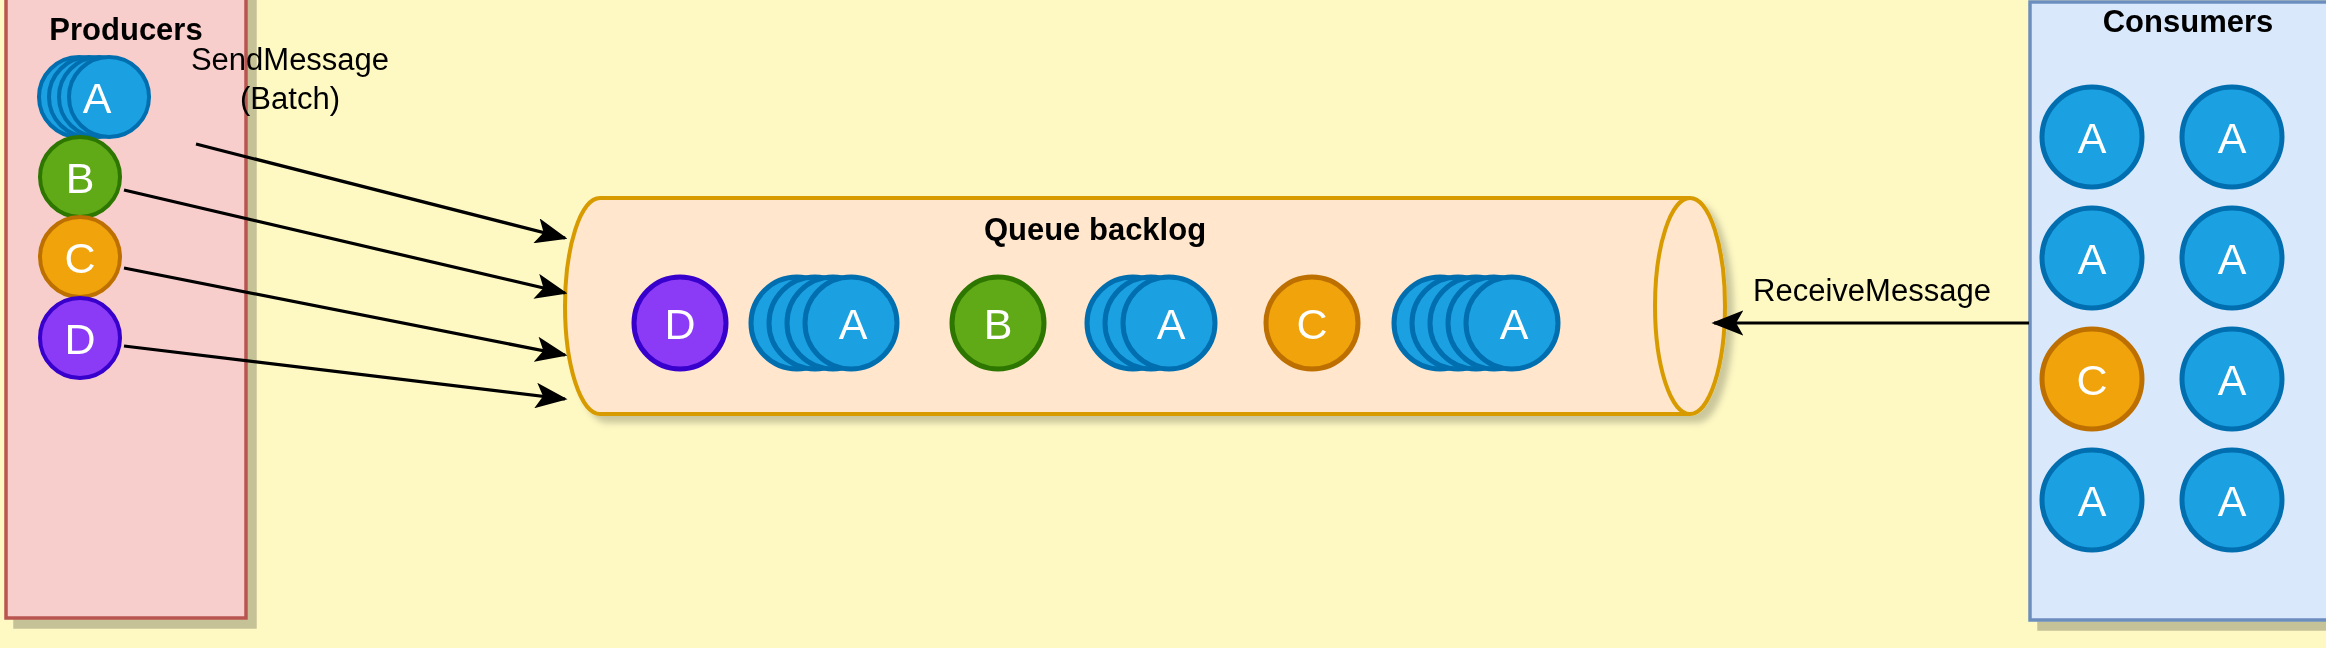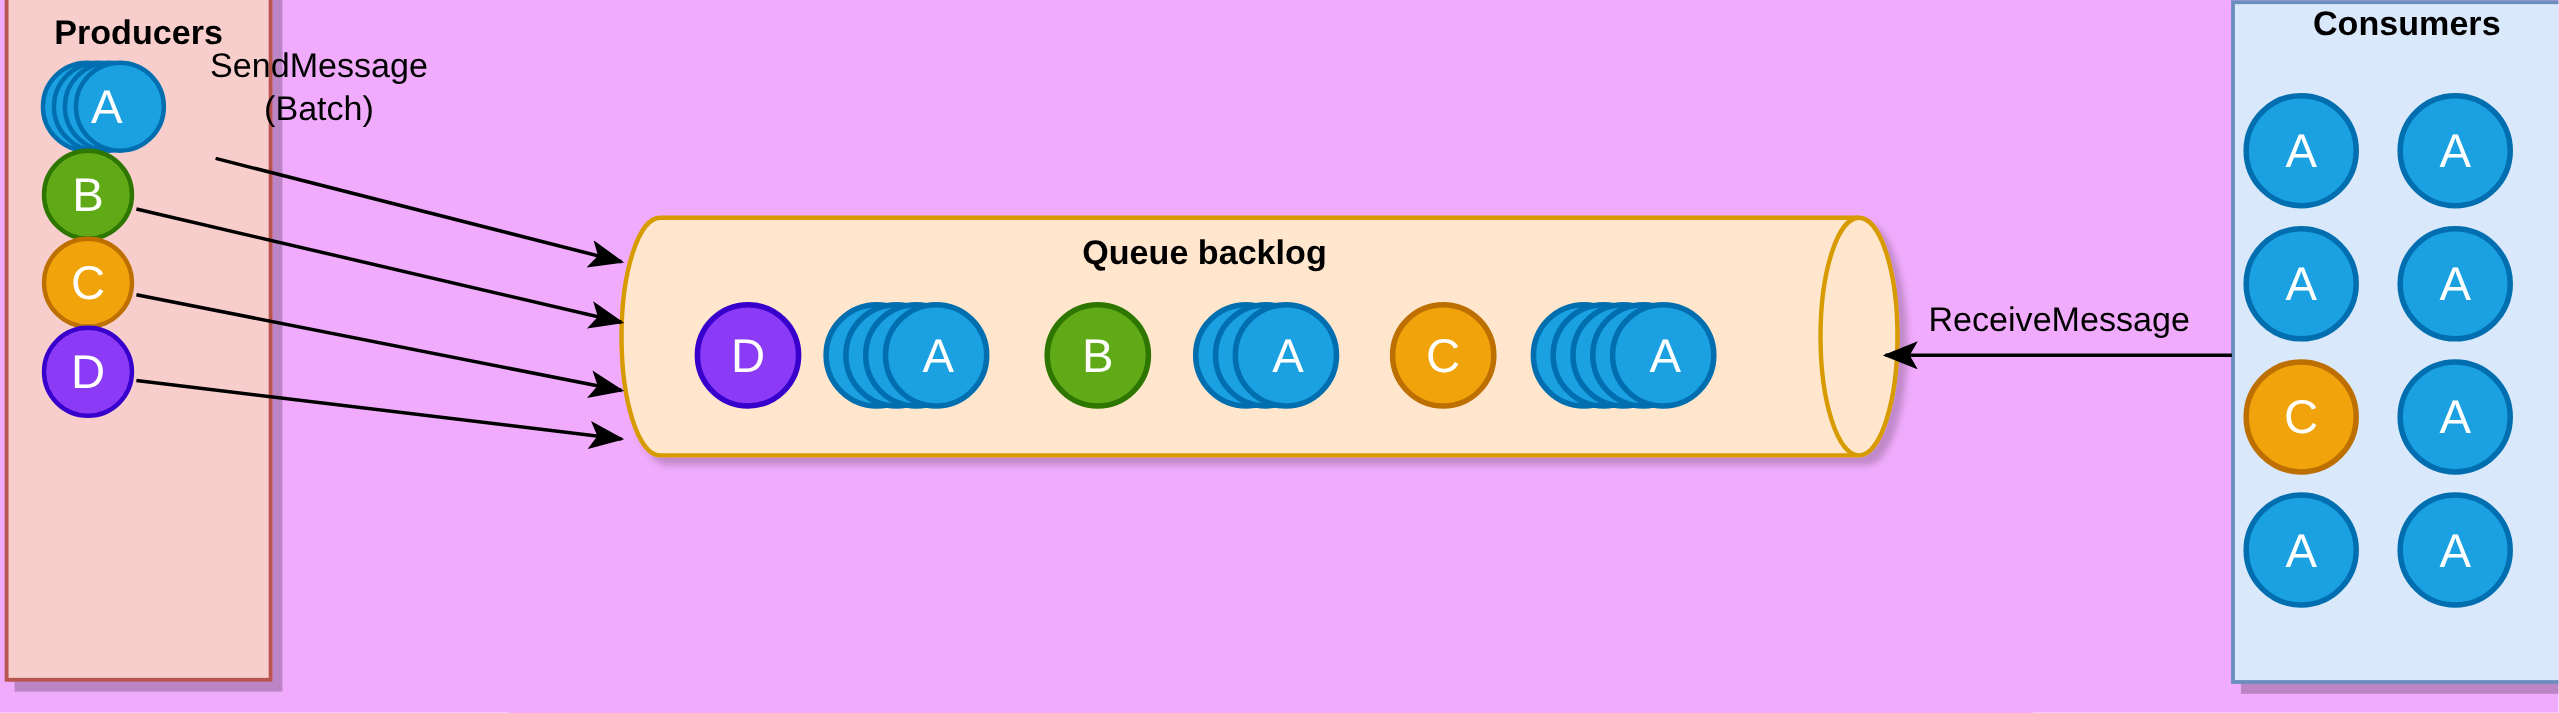--- a/index.html
+++ b/index.html
@@ -7,21 +7,21 @@
     padding: 0;
     background: #ffffff;
   }
   body {
     font-family: "Liberation Sans", sans-serif;
   }
   #canvas {
     position: relative;
     width: 2326px;
     height: 648px;
-    background: #f0abfc;
+    background: #fef9c3;
     overflow: hidden;
   }
   svg.layer {
     position: absolute;
     left: 0;
     top: 0;
     width: 2326px;
     height: 648px;
   }
   .panel-title {

